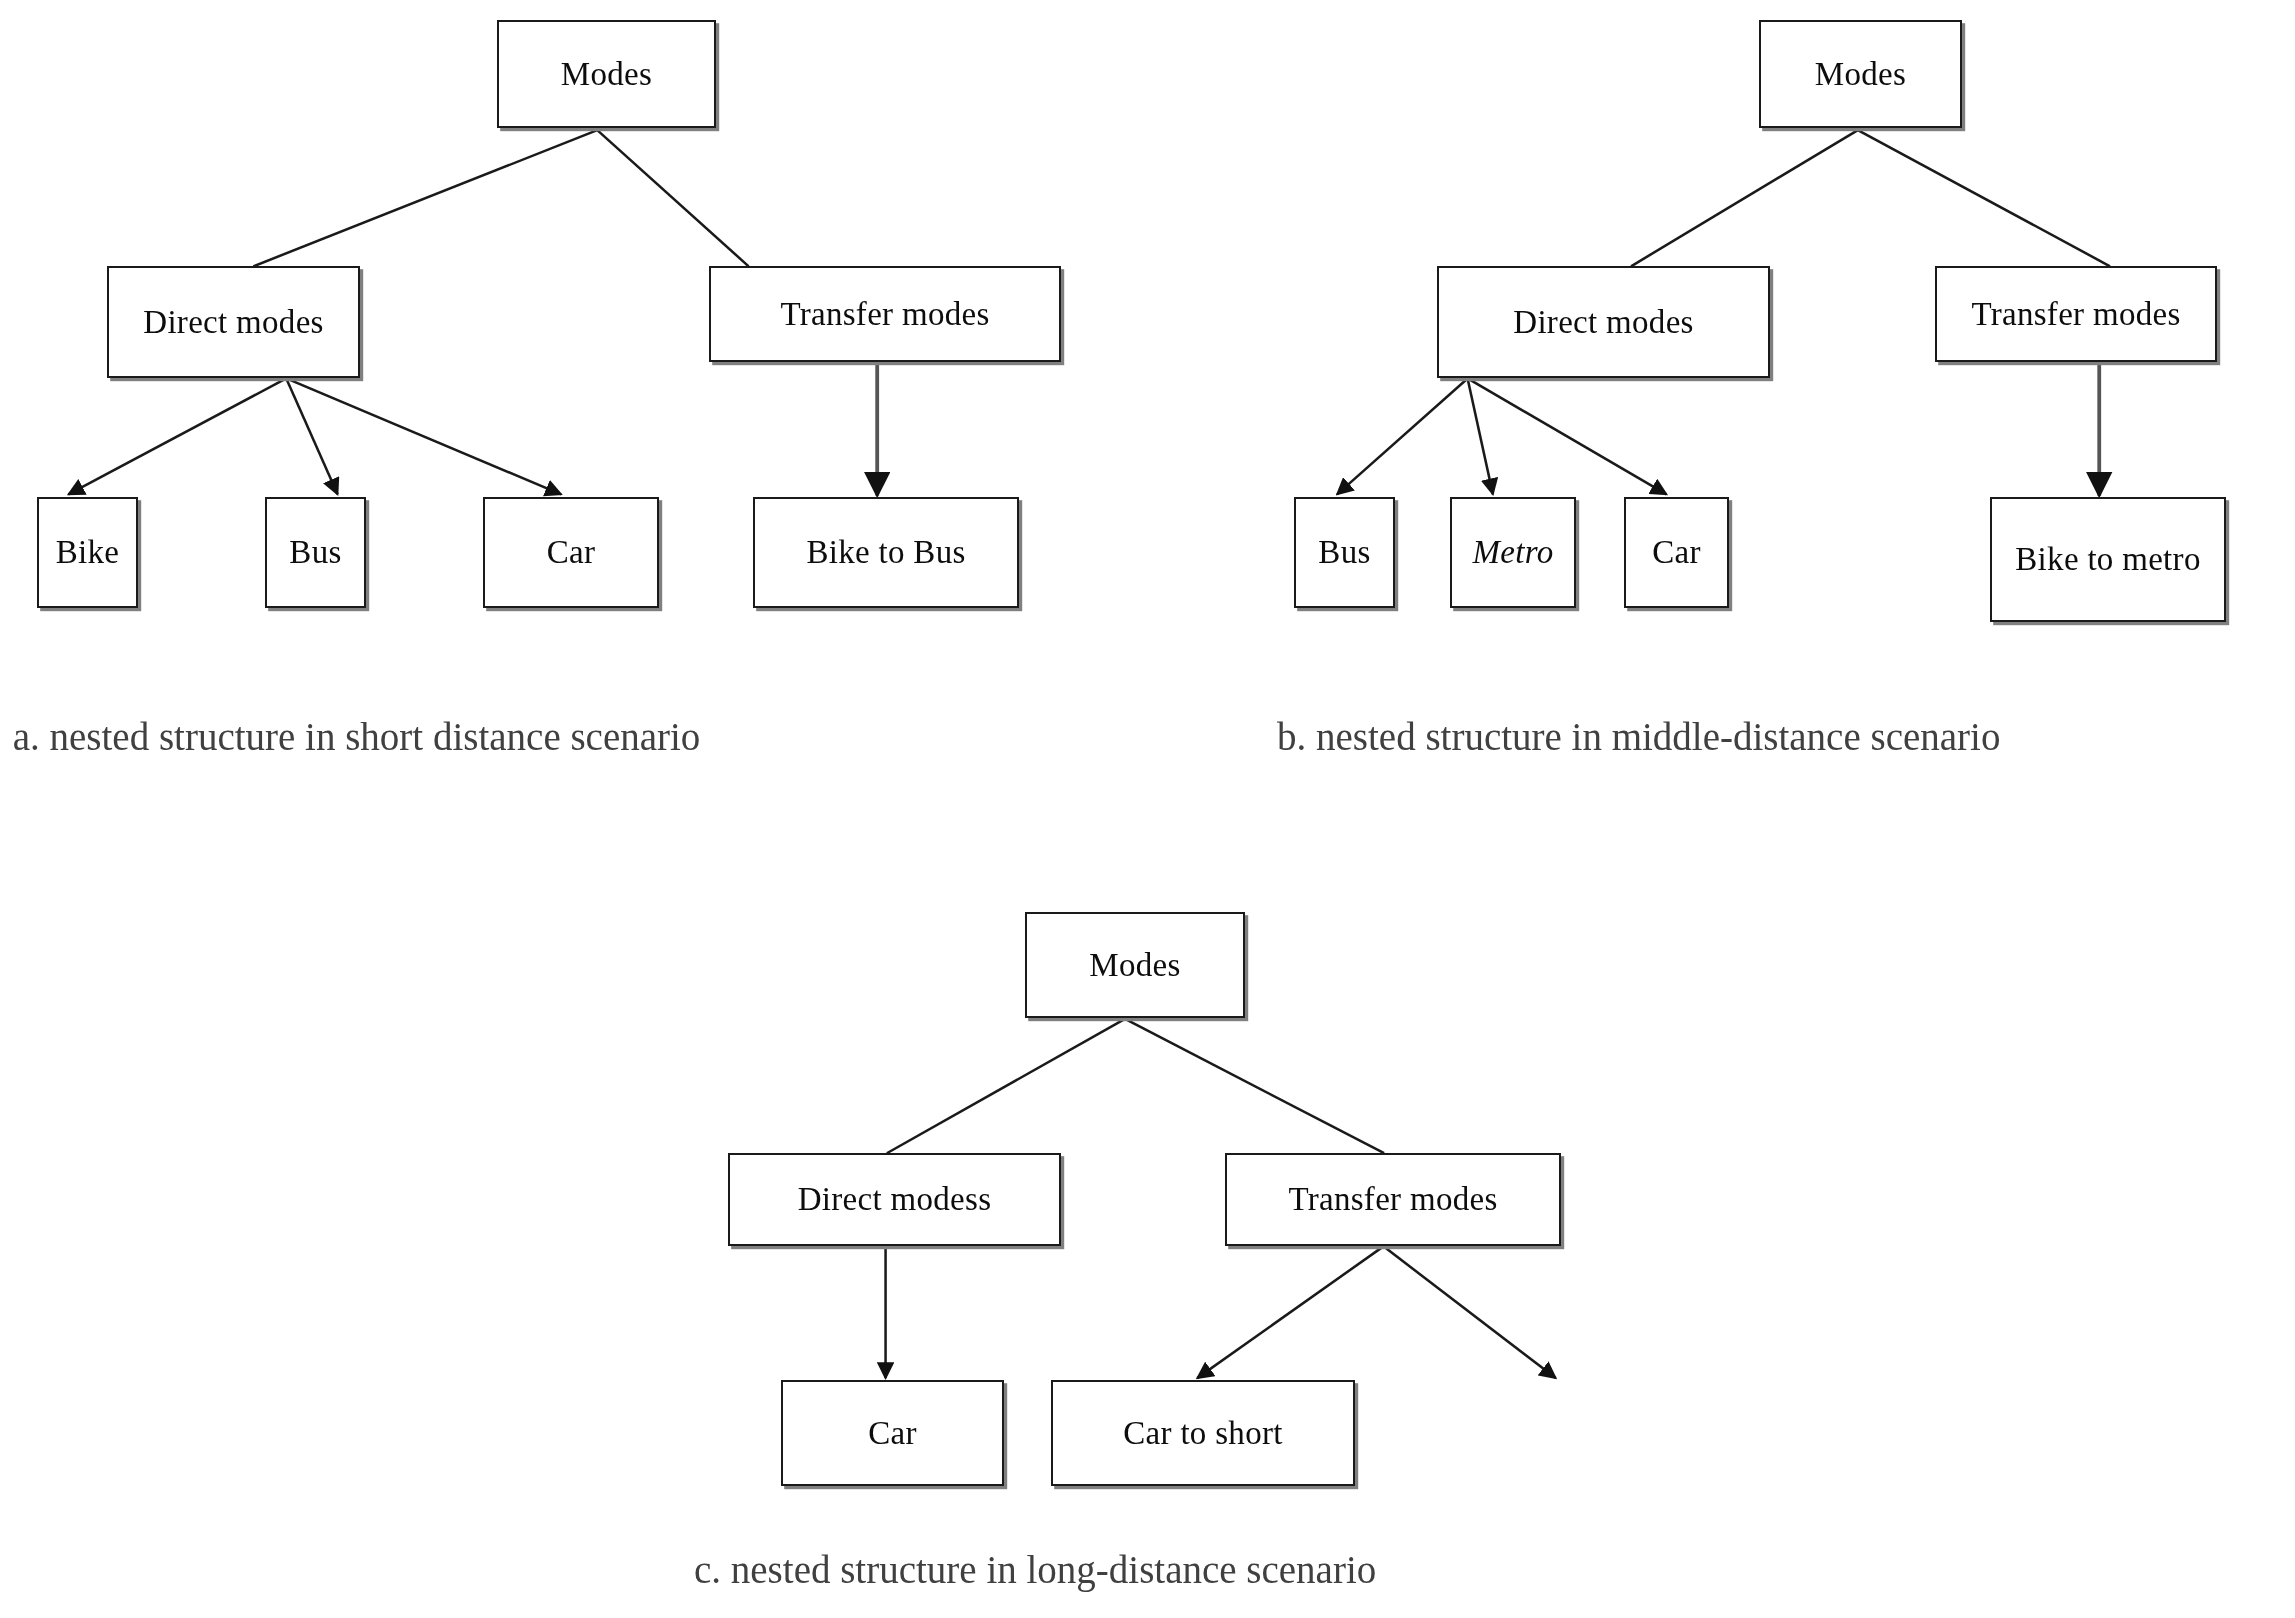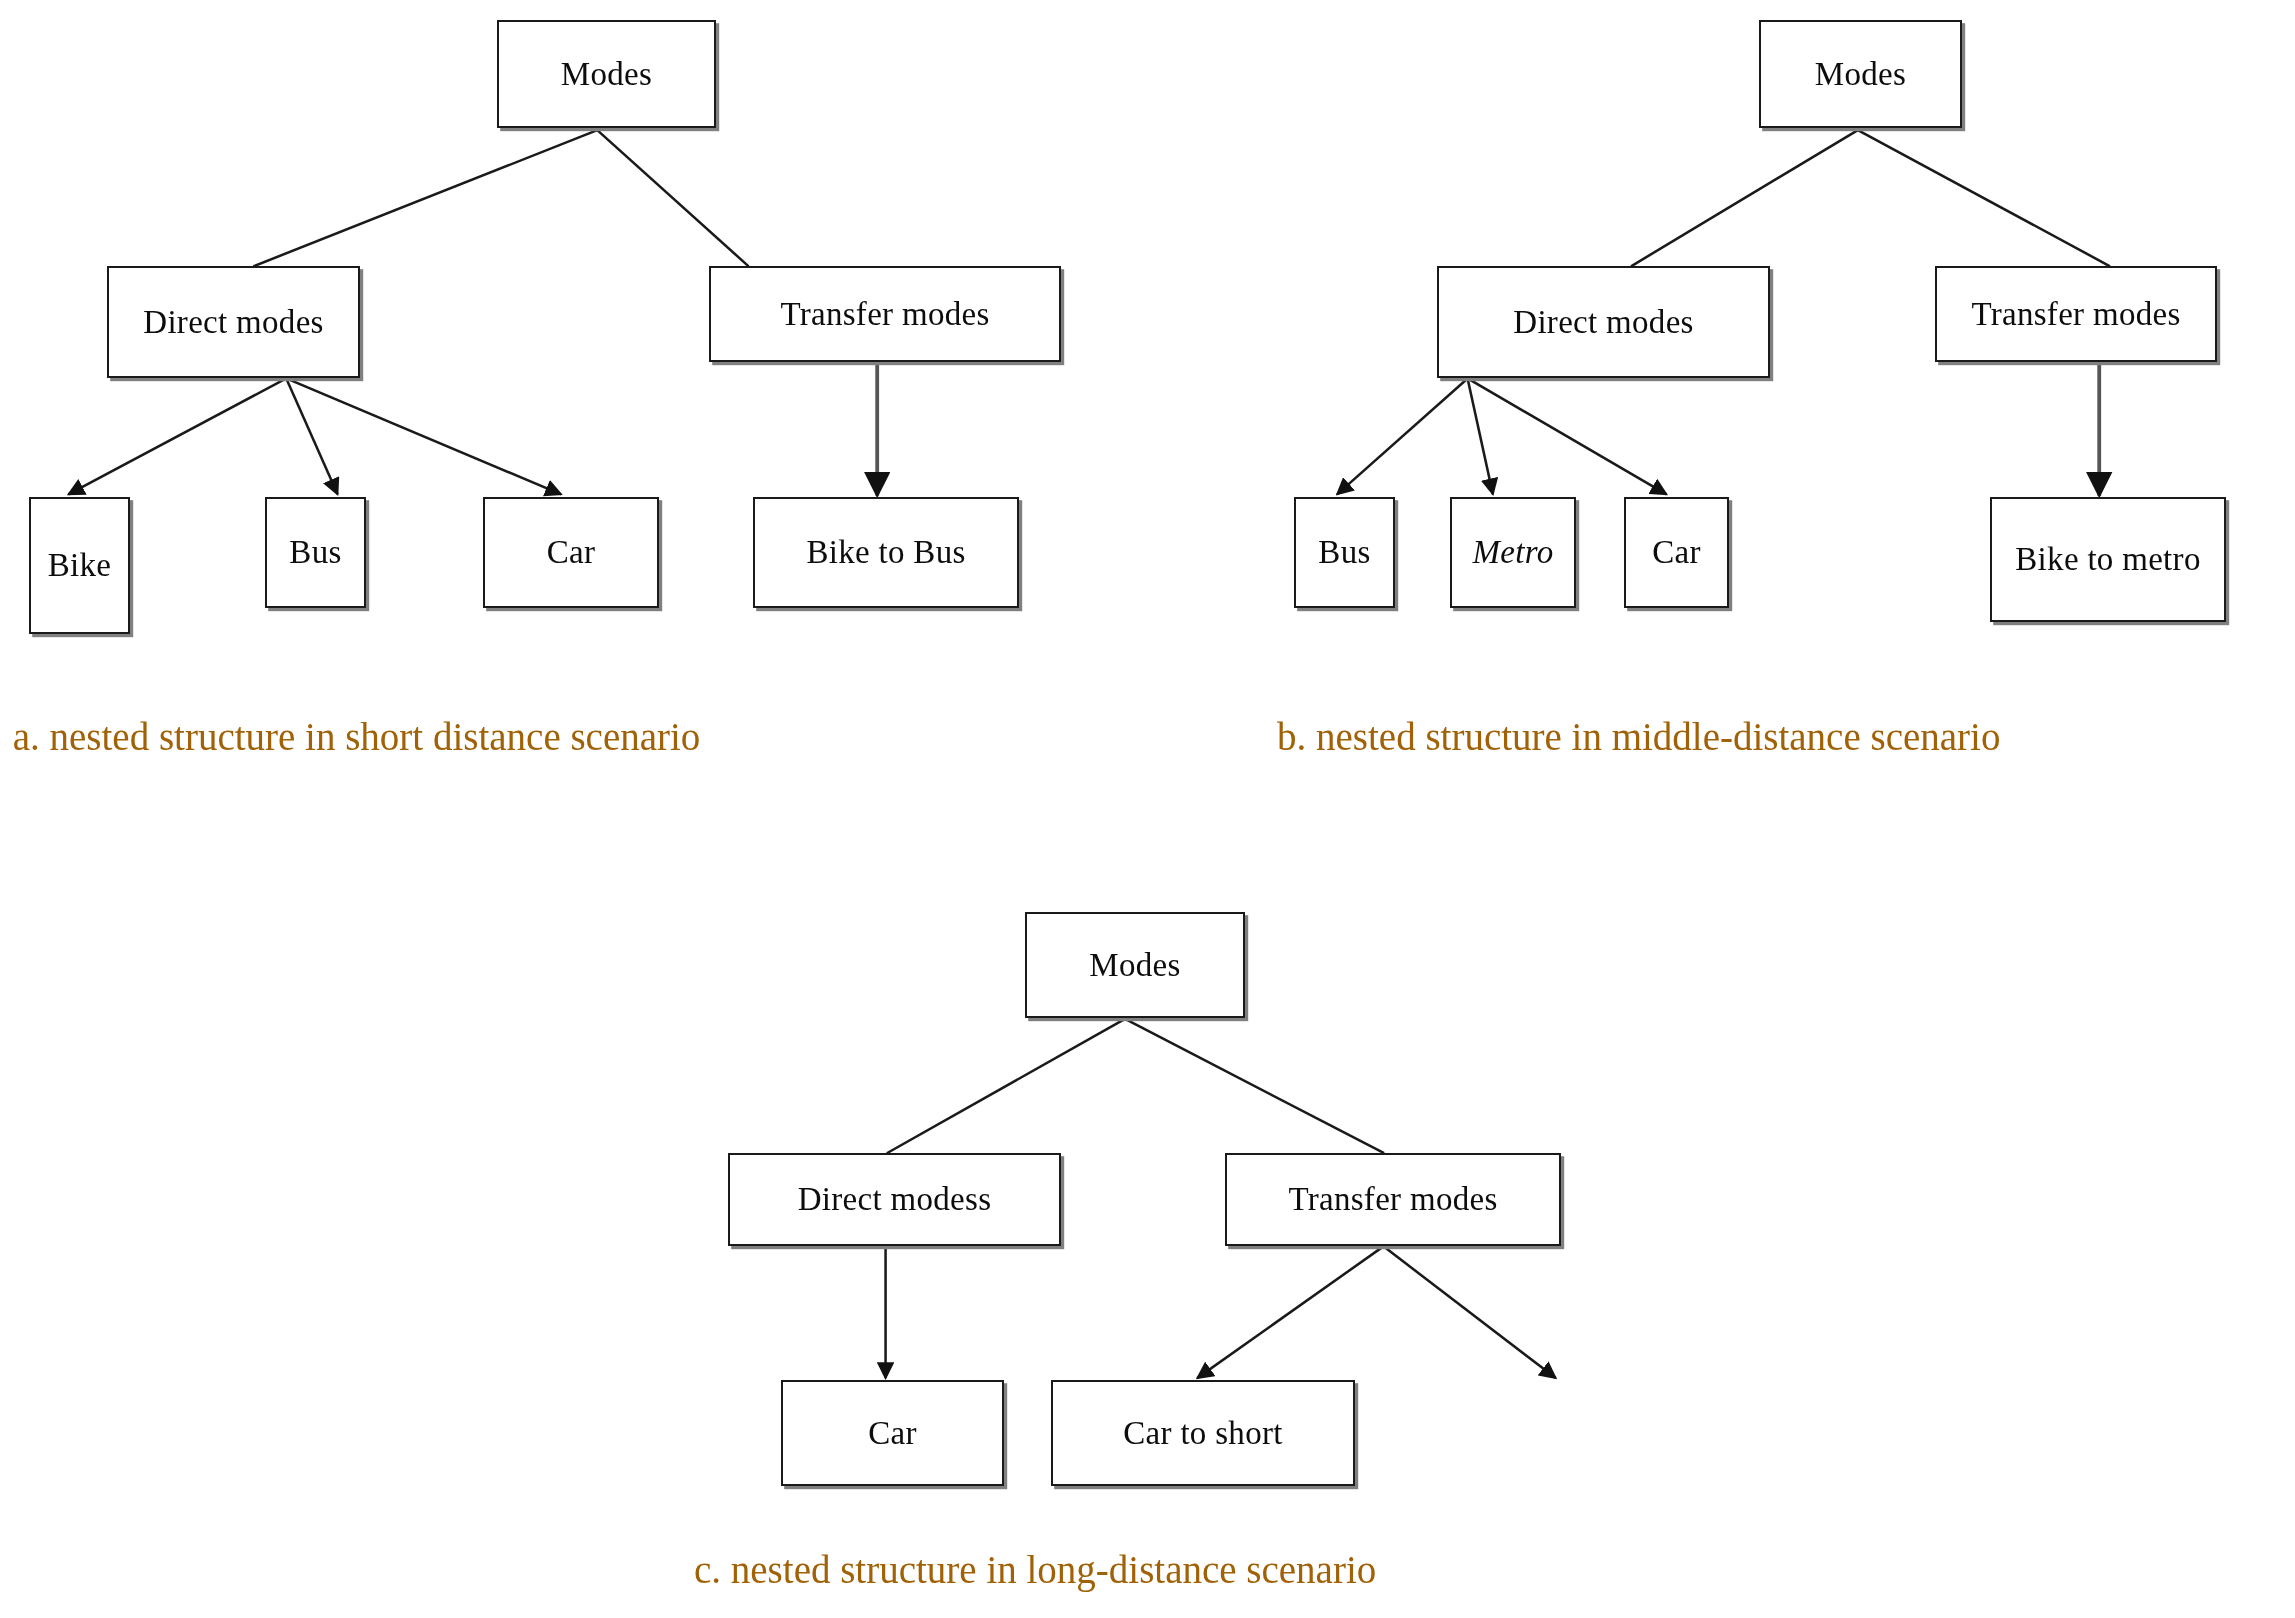--- a/index.html
+++ b/index.html
@@ -48,21 +48,21 @@
     line-height: 1;
     letter-spacing: 0.3px;
     white-space: nowrap;
     color: #0d0d0d;
   }
   .caption {
     position: absolute;
     font-size: 39px;
     line-height: 1.1;
     white-space: nowrap;
-    color: #a16207;
+    color: #404040;
   }
 </style>
 </head>
 <body>
 
 <div class="figure-root">
 
   <div class="panel" style="left:0px; top:0px; width:1147px; height:786px;">
 
     <svg class="edges" viewBox="0 0 1811 1240">
@@ -88,21 +88,21 @@
     </div>
 
     <div class="node" style="left:98px; top:266px; width:253px; height:112px;">
       <span class="node-label">Direct modes</span>
     </div>
 
     <div class="node" style="left:700px; top:266px; width:352px; height:96px;">
       <span class="node-label">Transfer modes</span>
     </div>
 
-    <div class="node" style="left:20px; top:497px; width:101px; height:137px;">
+    <div class="node" style="left:28px; top:497px; width:101px; height:111px;">
       <span class="node-label">Bike</span>
     </div>
 
     <div class="node" style="left:256px; top:497px; width:101px; height:111px;">
       <span class="node-label">Bus</span>
     </div>
 
     <div class="node" style="left:474px; top:497px; width:176px; height:111px;">
       <span class="node-label">Car</span>
     </div>

